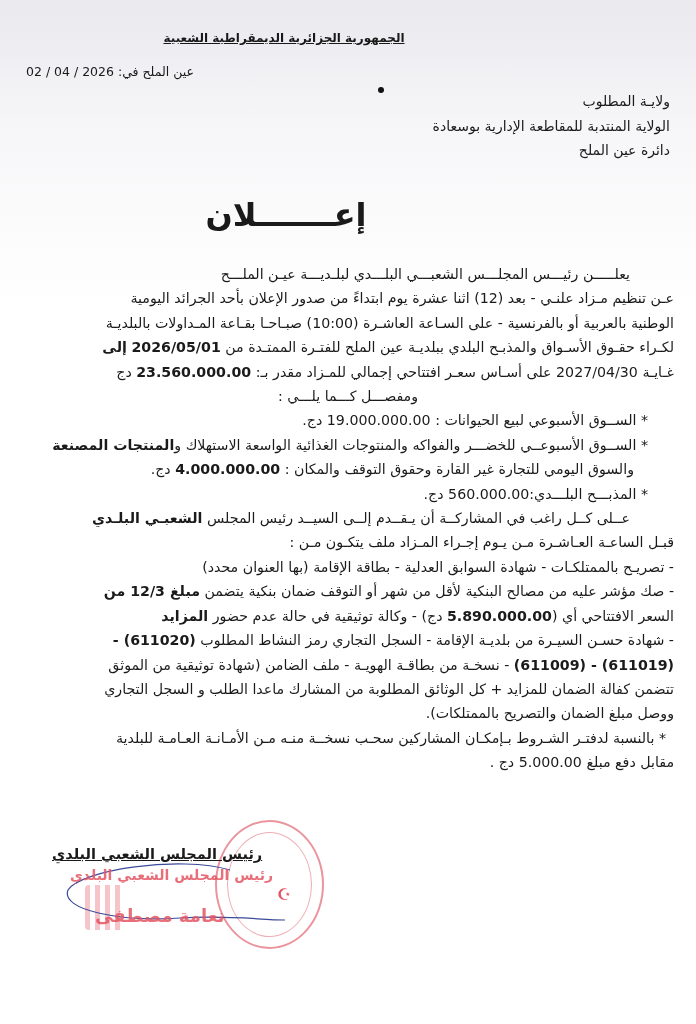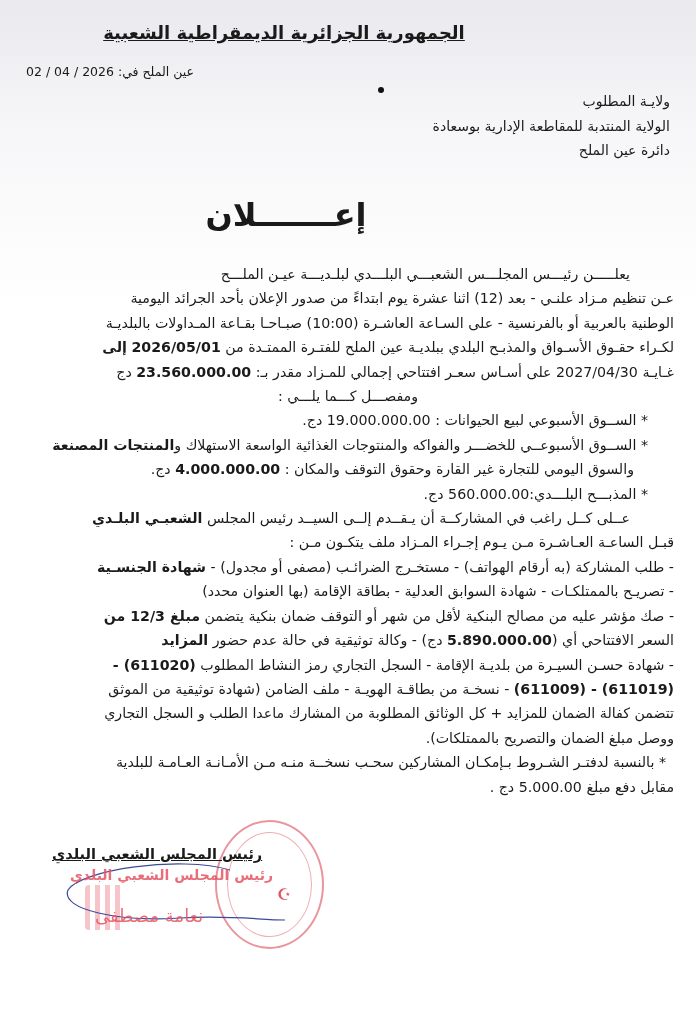--- a/index.html
+++ b/index.html
@@ -6,22 +6,22 @@
   body {
     width: 696px; height: 1024px; overflow: hidden;
     background: linear-gradient(180deg, #e9e9ee 0%, #f6f6f8 12%, #ffffff 30%, #ffffff 100%);
     font-family: "DejaVu Sans", "Liberation Sans", sans-serif;
     color: #1a1a1a;
     position: relative;
   }
   .page { position: absolute; inset: 0; }
   .abs { position: absolute; direction: rtl; white-space: nowrap; }
   .republic {
-    top: 22px; left: 0; width: 568px; text-align: center;
-    font-size: 18px; font-weight: bold;
+    top: 31px; left: 0; width: 568px; text-align: center;
+    font-size: 12px; font-weight: bold;
   }
   .republic u { text-decoration: underline; }
   .date-line {
     top: 64px; left: 26px; direction: rtl; font-size: 12.5px;
   }
   .dot { position: absolute; left: 378px; top: 87px; width: 6px; height: 6px; background: #111; border-radius: 50%; }
   .header-block { top: 89px; right: 26px; text-align: right; font-size: 14px; line-height: 24.5px; }
   .header-block div { white-space: nowrap; }
   .title {
     top: 196px; left: 0; width: 572px; text-align: center;
@@ -40,21 +40,21 @@
     top: 846px; left: 52px; font-size: 14.5px; font-weight: bold; text-decoration: underline;
   }
   .stamp-circle {
     position: absolute; left: 215px; top: 820px; width: 105px; height: 125px;
     border: 2px solid #e67a86; border-radius: 50%; opacity: 0.8;
   }
   .stamp-circle::after {
     content: ""; position: absolute; inset: 10px; border: 1px solid #ea9aa3; border-radius: 50%;
   }
   .stamp-text1 { position: absolute; left: 70px; top: 867px; color: #e45563; font-size: 14px; font-weight: bold; direction: rtl; opacity: 0.85; }
-  .stamp-text2 { position: absolute; left: 95px; top: 905px; color: #e45563; font-size: 18px; font-weight: normal; direction: rtl; opacity: 0.85; }
+  .stamp-text2 { position: absolute; left: 95px; top: 905px; color: #e45563; font-size: 18px; font-weight: bold; direction: rtl; opacity: 0.85; }
   .stamp-bars { position: absolute; left: 85px; top: 885px; width: 40px; height: 45px;
     background: repeating-linear-gradient(90deg, rgba(228,85,99,0.35) 0 5px, transparent 5px 10px); border-radius: 4px; }
   .sig-loop { position: absolute; left: 60px; top: 860px; width: 230px; height: 65px; }
   .star { position: absolute; left: 277px; top: 885px; color: #e45563; font-size: 16px; }
 </style>
 </head>
 <body>
 
 <div class="page">
 
@@ -112,24 +112,20 @@
       <span>* المذبـــح البلـــدي:</span><span>560.000.00</span>
       <span>دج.</span>
     </p>
 
     <p class="indent">
       <span>عــلى كــل راغب في المشاركــة أن يـقــدم إلــى السيــد رئيس المجلس</span>
       <b>الشعبـي البلـدي</b>
     </p>
     <p>قبـل الساعـة العـاشـرة مـن يـوم إجـراء المـزاد ملف يتكـون مـن :</p>
 
-    <p>
-      <span>- طلب المشاركة (به أرقام الهواتف) - مستخـرج الضرائـب (مصفى أو مجدول) -</span>
-      <b>شهادة الجنسـية</b>
-    </p>
     <p>- تصريـح بالممتلكـات - شهادة السوابق العدلية - بطاقة الإقامة (بها العنوان محدد)</p>
     <p>
       <span>- صك مؤشر عليه من مصالح البنكية لأقل من شهر أو التوقف ضمان بنكية يتضمن</span>
       <b>مبلغ 12/3 من</b>
     </p>
     <p>
       <span>السعر الافتتاحي أي (</span><b>5.890.000.00</b>
       <span>دج) - وكالة توثيقية في حالة عدم حضور</span>
       <b>المزايد</b>
     </p>

